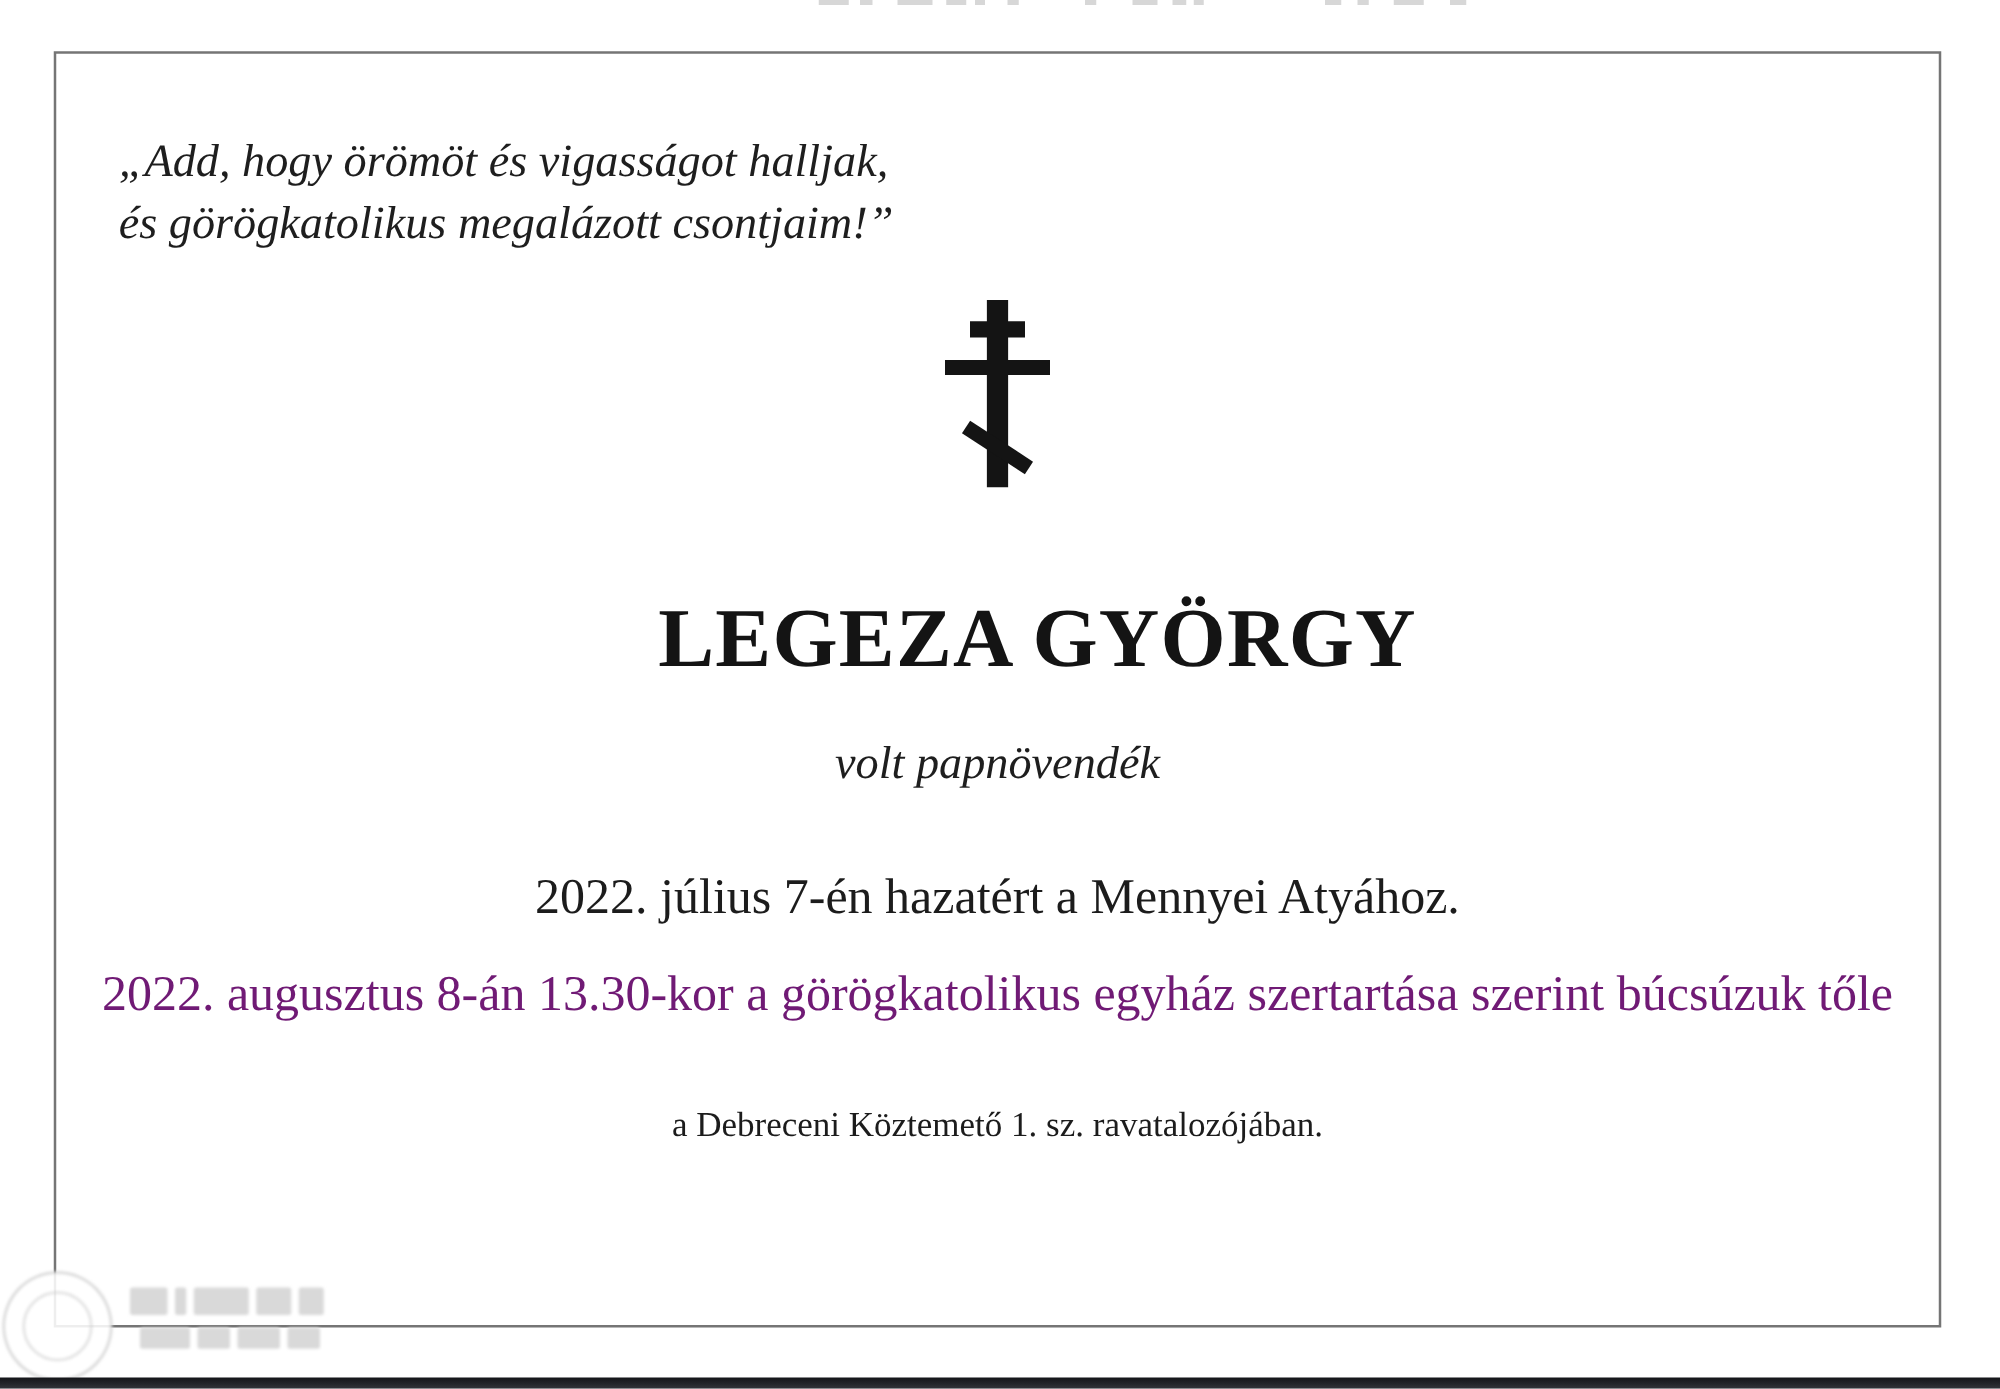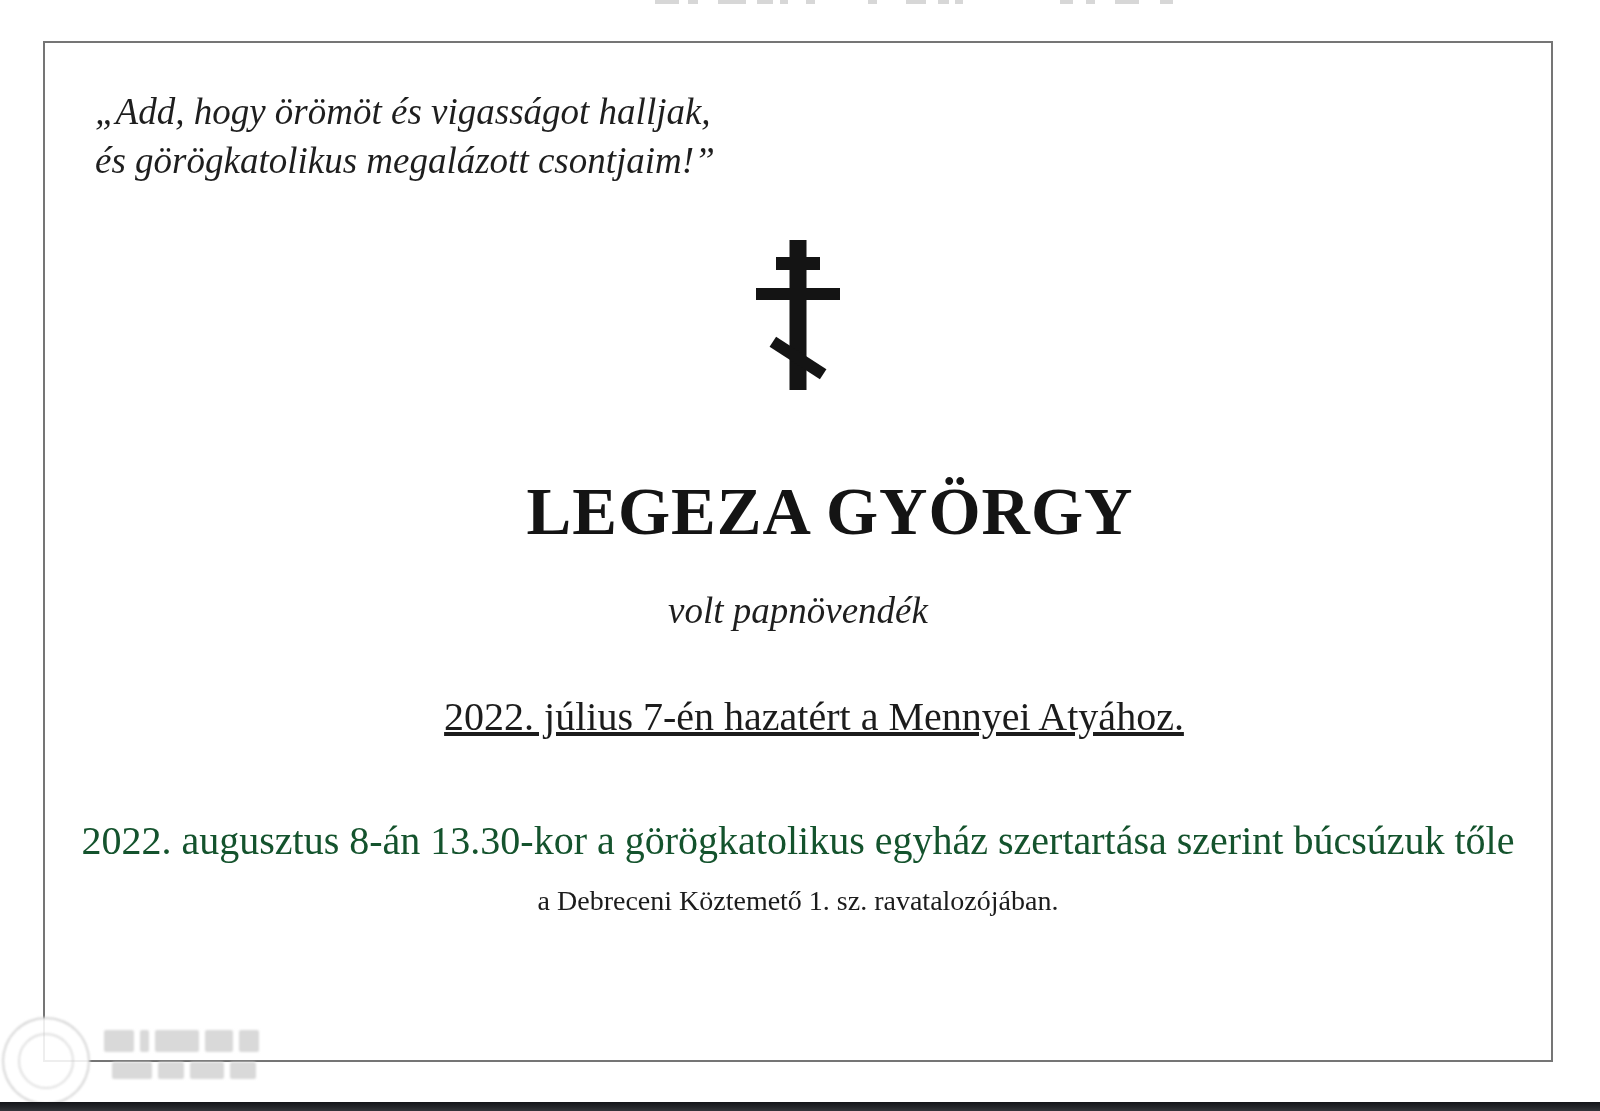--- a/index.html
+++ b/index.html
@@ -34,21 +34,21 @@
     height: 1021px;
     box-sizing: border-box;
     border: 2px solid #757575;
     background: #ffffff;
     z-index: 1;
   }
   .notice-card * { position: absolute; }
 
   .quote-block {
     left: 50px;
-    top: 44px;
+    top: 62px;
     font-style: italic;
     font-size: 37px;
     line-height: 49px;
     white-space: nowrap;
     color: #1e1e1e;
   }
   .quote-block div { position: static; }
 
   .quote-attribution {
     left: 462px;
@@ -83,38 +83,37 @@
     top: 546px;
     width: 100%;
     text-align: center;
     font-size: 37px;
     white-space: nowrap;
     color: #1e1e1e;
     font-style: italic;
   }
 
   .death-line {
-    left: 16px;
+    left: 0;
     top: 650px;
     width: 100%;
     text-align: center;
     font-size: 40px;
     white-space: nowrap;
     color: #1c1c1c;
-    text-decoration: underline;
   }
 
   .funeral-line1 {
     left: 0;
-    top: 774px;
+    top: 728px;
     width: 100%;
     text-align: center;
     font-size: 40px;
     white-space: nowrap;
-    color: #14532d;
+    color: #701a75;
   }
 
   .funeral-line2 {
     left: 0;
     top: 842px;
     width: 100%;
     text-align: center;
     font-size: 28px;
     white-space: nowrap;
     color: #1c1c1c;

